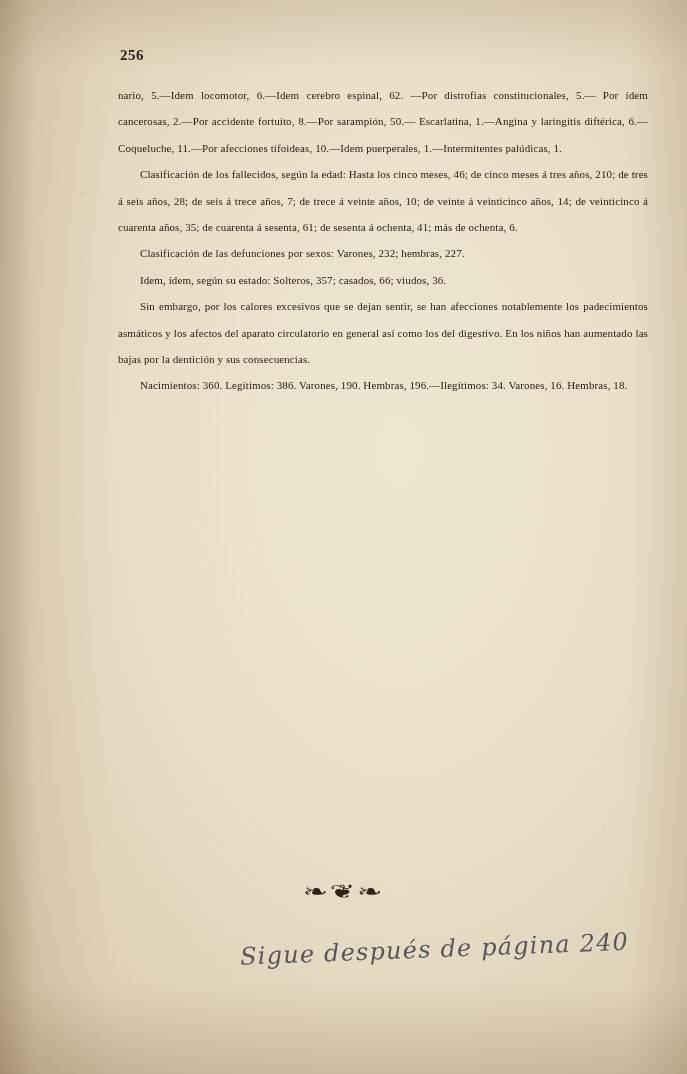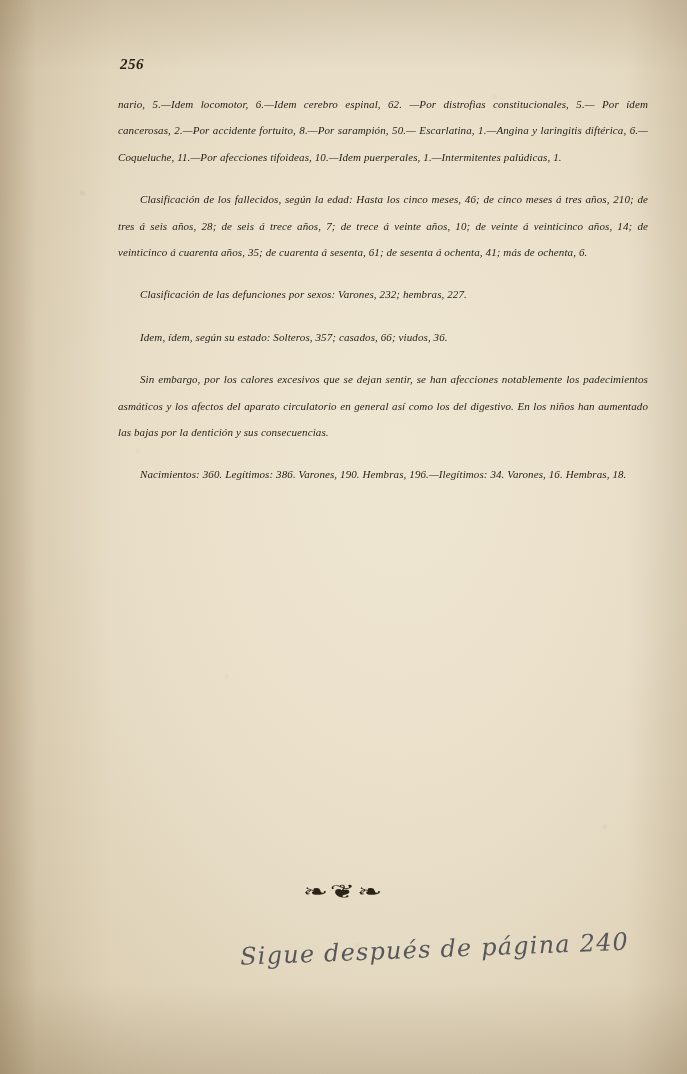--- a/index.html
+++ b/index.html
@@ -43,23 +43,22 @@
       radial-gradient(circle at 12% 18%, rgba(150,120,80,.25) 0 2px, rgba(0,0,0,0) 3px),
       radial-gradient(circle at 72% 9%, rgba(150,120,80,.18) 0 2px, rgba(0,0,0,0) 3px),
       radial-gradient(circle at 33% 63%, rgba(150,120,80,.16) 0 2px, rgba(0,0,0,0) 3px),
       radial-gradient(circle at 88% 77%, rgba(150,120,80,.20) 0 2px, rgba(0,0,0,0) 3px),
       radial-gradient(circle at 52% 88%, rgba(150,120,80,.14) 0 2px, rgba(0,0,0,0) 3px),
       radial-gradient(circle at 20% 42%, rgba(150,120,80,.12) 0 2px, rgba(0,0,0,0) 3px);
   }
   .content {
     position: absolute;
     left: 118px;
-    top: 56px;
+    top: 47px;
     width: 530px;
-    font-style: italic;
   }
   .folio {
     font-family: "Liberation Serif", serif;
     font-size: 15px;
     font-weight: bold;
     color: #2a2318;
     letter-spacing: .5px;
     margin: 0 0 18px 2px;
   }
   .body-text {
@@ -68,21 +67,21 @@
     color: #231d14;
     text-align: justify;
     text-justify: inter-word;
     letter-spacing: .1px;
   }
   .para {
     margin: 0 0 0 0;
     text-indent: 22px;
   }
   .para.noindent { text-indent: 0; }
-  .para + .para { margin-top: 16px; }
+  .para + .para { margin-top: 0px; }
 
   .ornament {
     position: absolute;
     left: 0;
     right: 0;
     top: 880px;
     text-align: center;
     color: #2b2318;
     font-size: 19px;
     letter-spacing: 1px;

